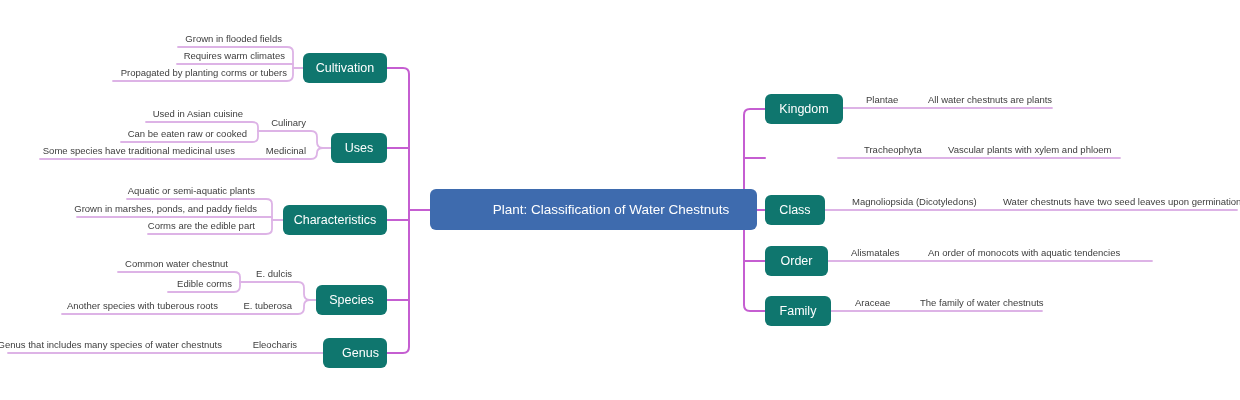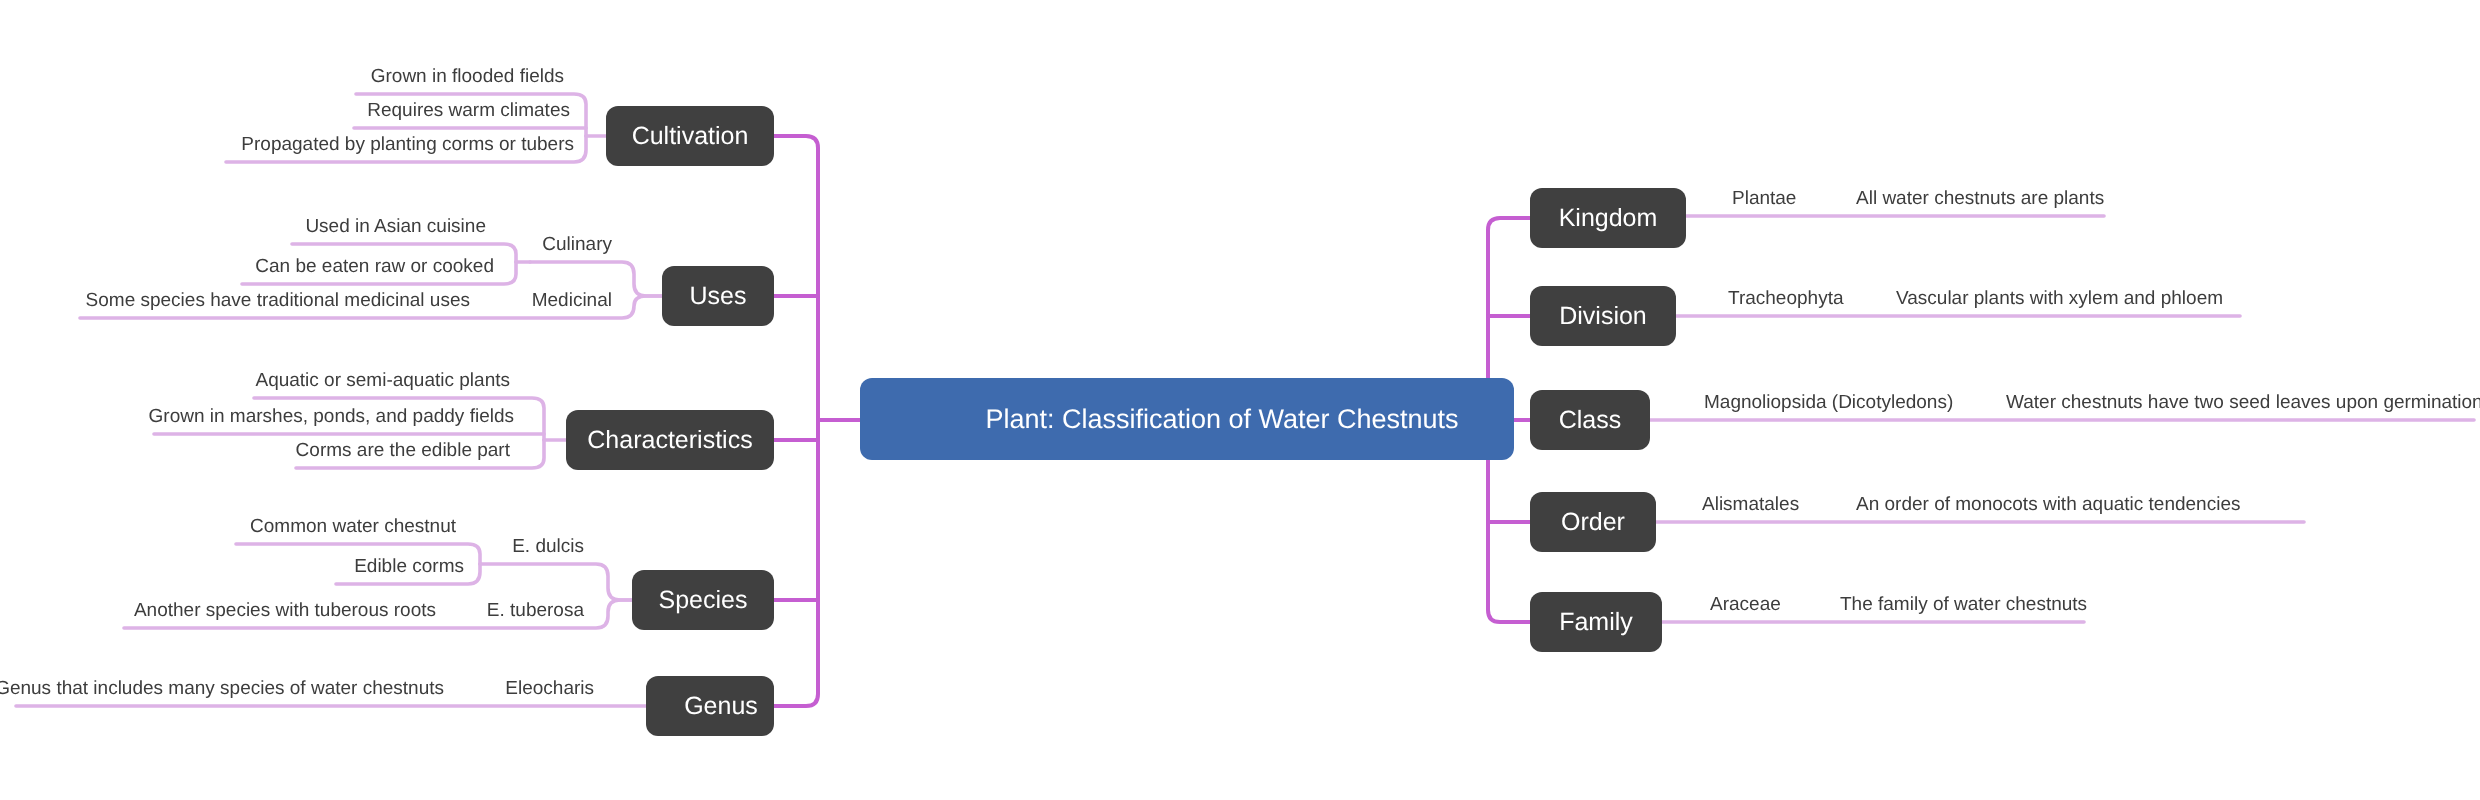--- a/index.html
+++ b/index.html
@@ -6,21 +6,21 @@
   #canvas{
     position:relative;
     width:1240px;height:400px;
     background:#ffffff;
     font-family:"Liberation Sans", sans-serif;
     overflow:hidden;
   }
   #wires{position:absolute;left:0;top:0;z-index:1;}
   .node{
     position:absolute;z-index:2;
-    background:#404040;color:#ffffff;
+    background:#0f766e;color:#ffffff;
     border-radius:6px;
     font-size:12.5px;
     display:flex;align-items:center;justify-content:center;
     white-space:nowrap;
     box-sizing:border-box;
     cursor:pointer;
   }
   .root{
     position:absolute;z-index:2;
     background:#3e6bae;color:#ffffff;
@@ -92,21 +92,20 @@
 
   <div class="root" style="left:430px;top:189px;width:292px;height:41px;padding-left:35px;">Plant: Classification of Water Chestnuts</div>
 
   <div class="node" style="left:303px;top:53px;width:84px;height:30px;">Cultivation</div>
   <div class="node" style="left:331px;top:133px;width:56px;height:30px;">Uses</div>
   <div class="node" style="left:283px;top:205px;width:104px;height:30px;">Characteristics</div>
   <div class="node" style="left:316px;top:285px;width:71px;height:30px;">Species</div>
   <div class="node" style="left:323px;top:338px;width:64px;height:30px;padding-left:11px;">Genus</div>
 
   <div class="node" style="left:765px;top:94px;width:78px;height:30px;">Kingdom</div>
-  <div class="node" style="left:765px;top:143px;width:73px;height:30px;">Division</div>
   <div class="node" style="left:765px;top:195px;width:60px;height:30px;">Class</div>
   <div class="node" style="left:765px;top:246px;width:63px;height:30px;">Order</div>
   <div class="node" style="left:765px;top:296px;width:66px;height:30px;">Family</div>
 
   <div class="leaf" style="right:958px;top:33px;">Grown in flooded fields</div>
   <div class="leaf" style="right:955px;top:50px;">Requires warm climates</div>
   <div class="leaf" style="right:953px;top:67px;">Propagated by planting corms or tubers</div>
 
   <div class="leaf" style="right:934px;top:117px;">Culinary</div>
   <div class="leaf" style="right:997px;top:108px;">Used in Asian cuisine</div>

